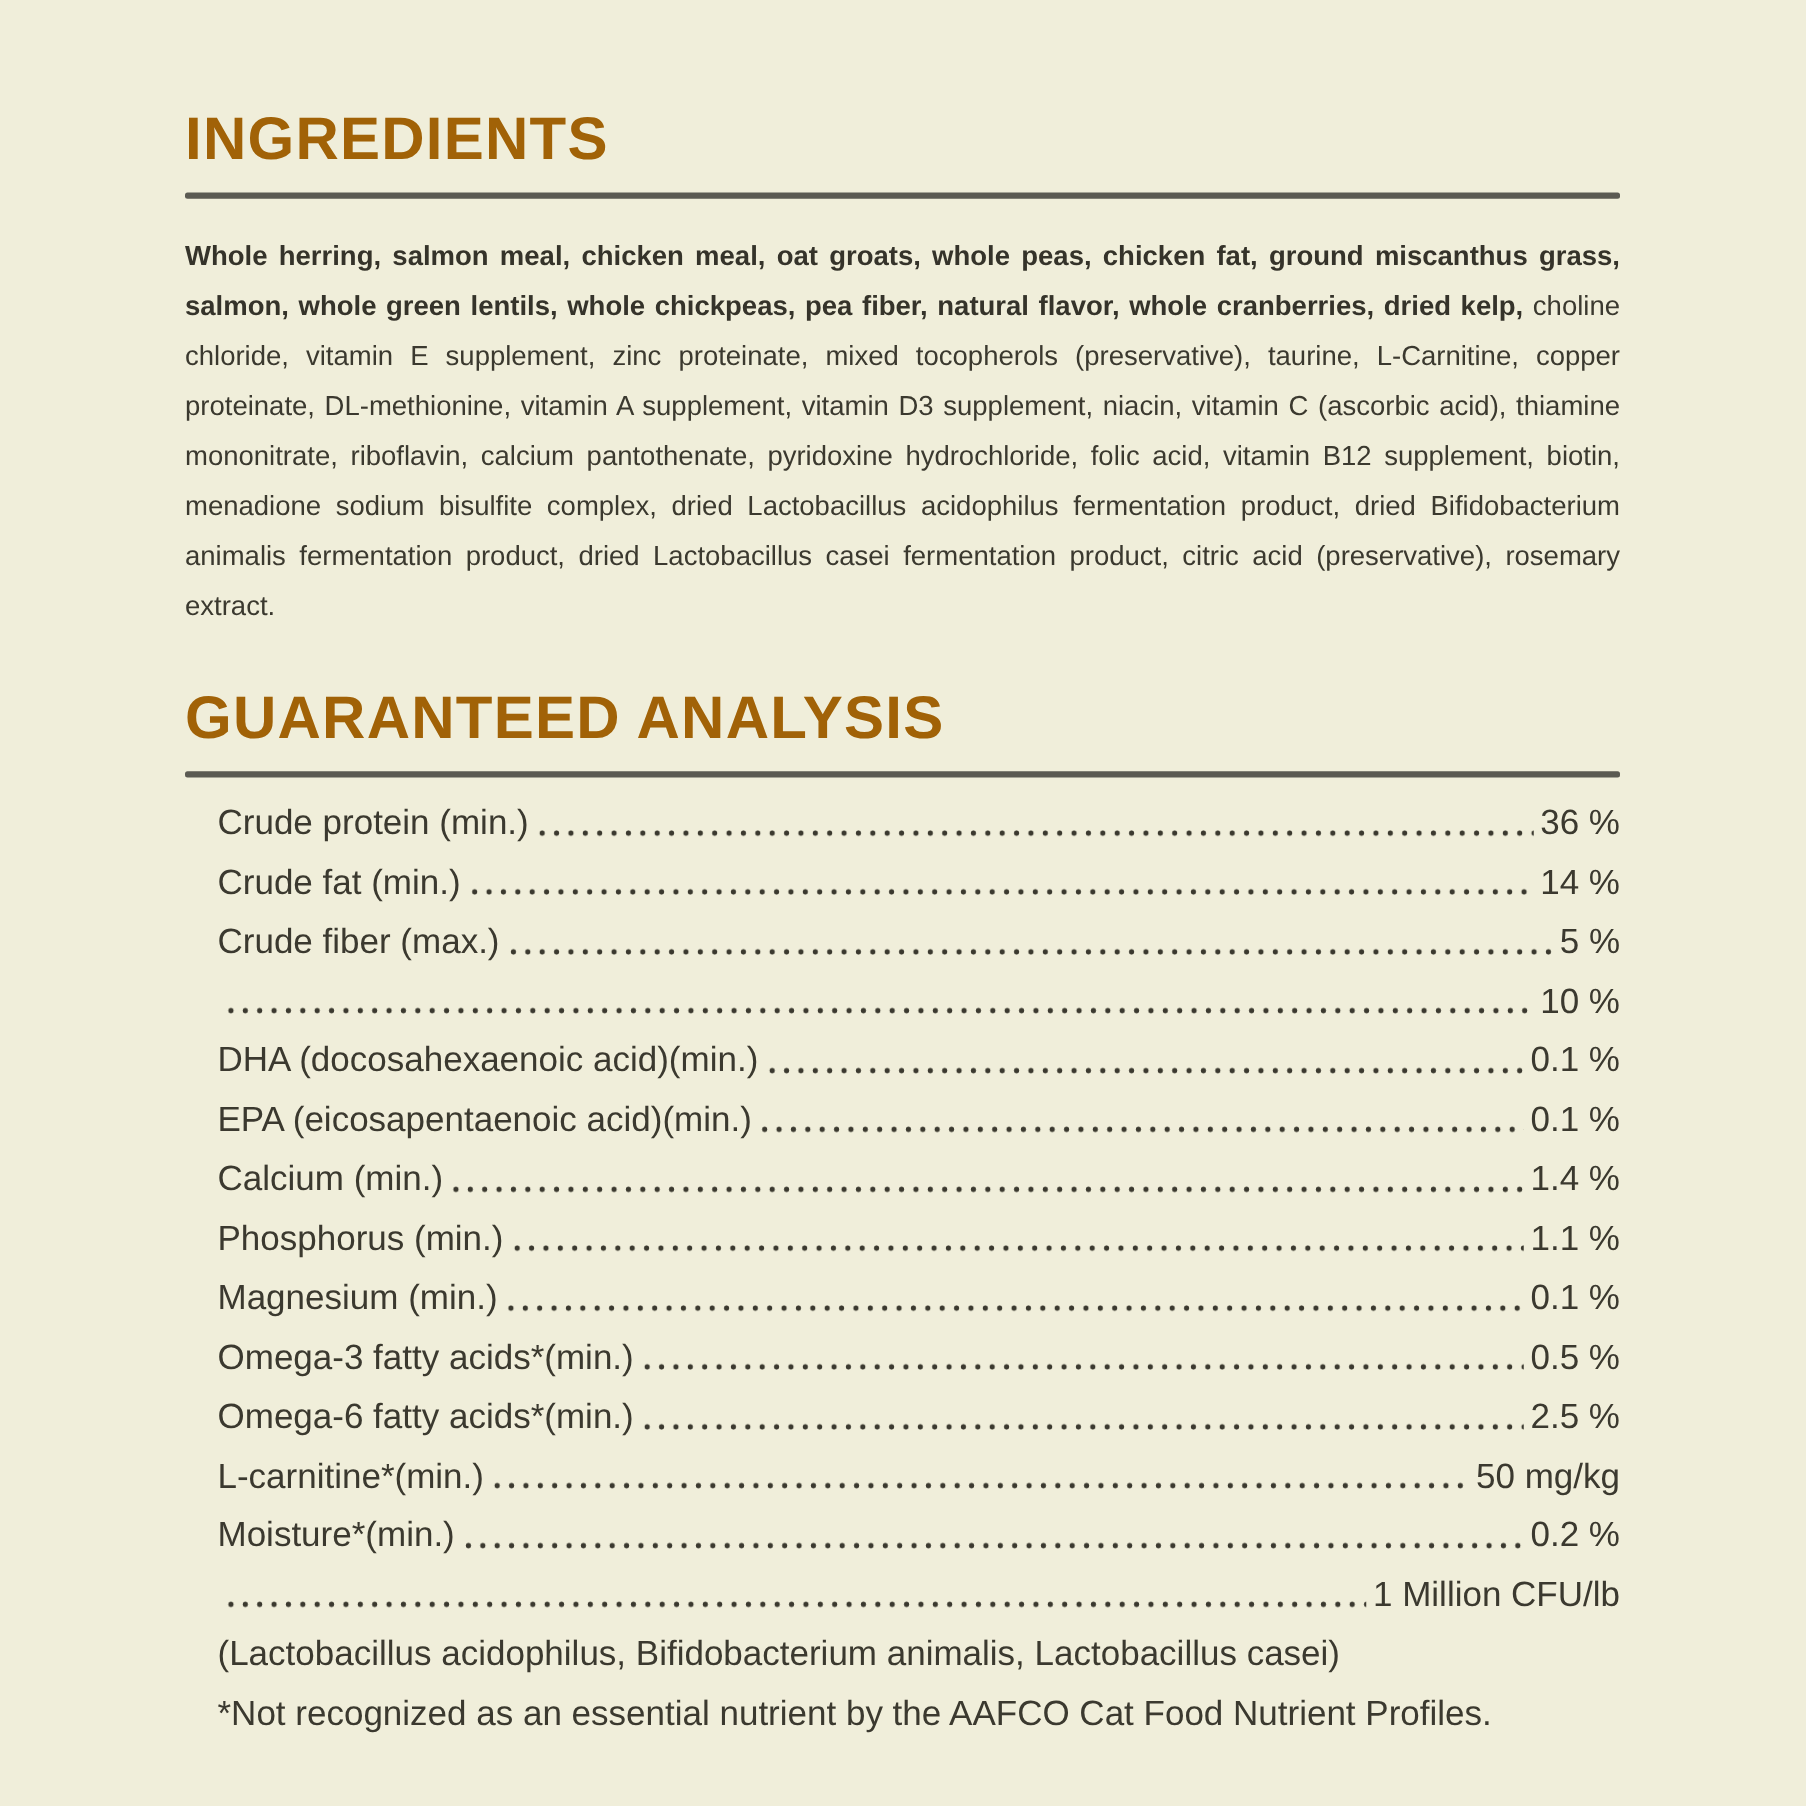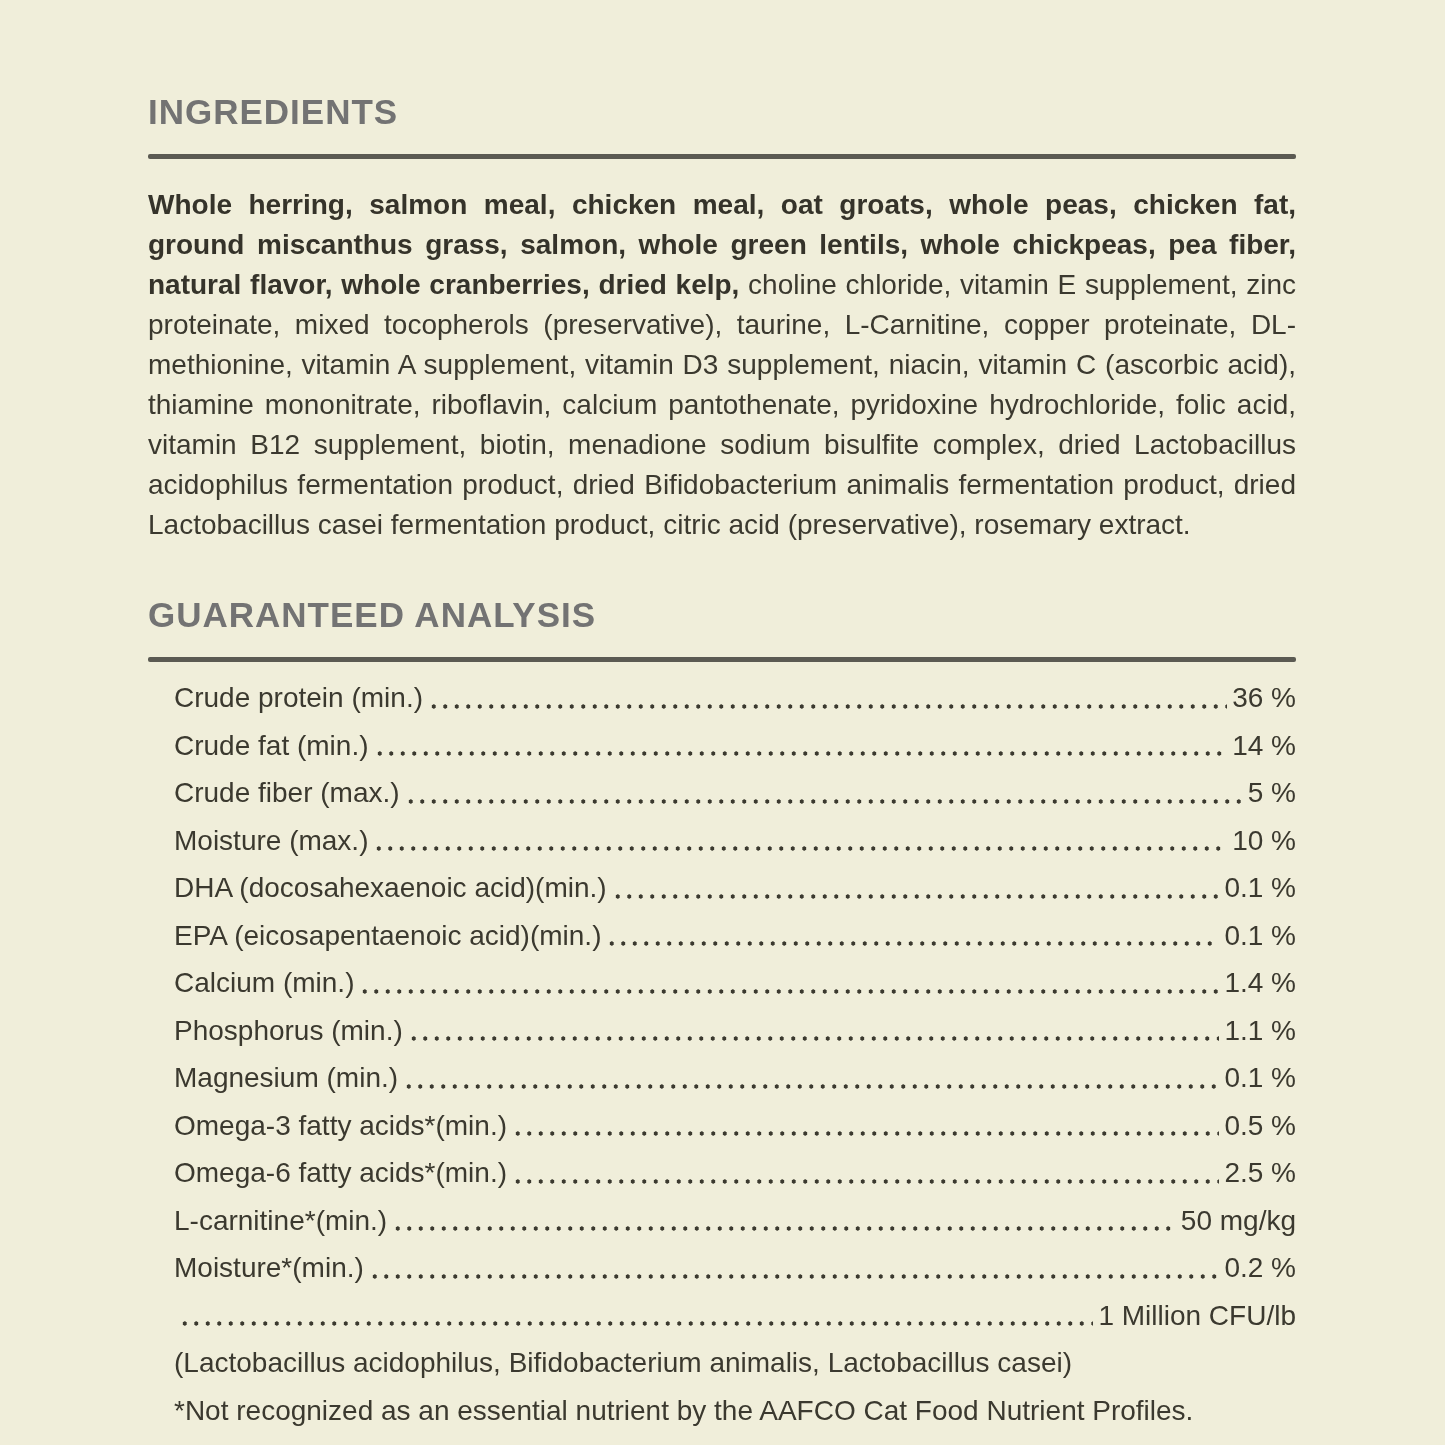--- a/index.html
+++ b/index.html
@@ -13,37 +13,37 @@
     overflow: hidden;
   }
   .content {
     position: absolute;
     left: 148px;
     top: 0;
     width: 1148px;
   }
   .section-title {
     margin: 0;
-    font-size: 35px;
+    font-size: 48px;
     line-height: 52px;
     font-weight: 700;
     letter-spacing: 1px;
-    color: #737373;
+    color: #a16207;
   }
   .title-ingredients { margin-top: 86px; }
   .title-analysis   { margin-top: 44px; }
   .rule {
     height: 5px;
     background: #5b5a52;
     margin-top: 16px;
     border-radius: 2px;
   }
   .ingredients-paragraph {
     margin: 26px 0 0 0;
-    font-size: 28px;
+    font-size: 22px;
     line-height: 40px;
     text-align: justify;
     color: #3b392f;
   }
   .ingredients-paragraph strong { font-weight: 700; color: #35332a; }
   .analysis-table { margin-top: 12px; margin-left: 26px; }
   .row {
     display: flex;
     align-items: baseline;
     height: 47.5px;
@@ -97,21 +97,20 @@
         <span class="row-value">14 %</span>
       </div>
 
       <div class="row">
         <span class="row-label">Crude fiber (max.)</span>
         <span class="leader"></span>
         <span class="row-value">5 %</span>
       </div>
 
       <div class="row">
-        <span class="row-label">Moisture (max.)</span>
         <span class="leader"></span>
         <span class="row-value">10 %</span>
       </div>
 
       <div class="row">
         <span class="row-label">DHA (docosahexaenoic acid)(min.)</span>
         <span class="leader"></span>
         <span class="row-value">0.1 %</span>
       </div>
 

